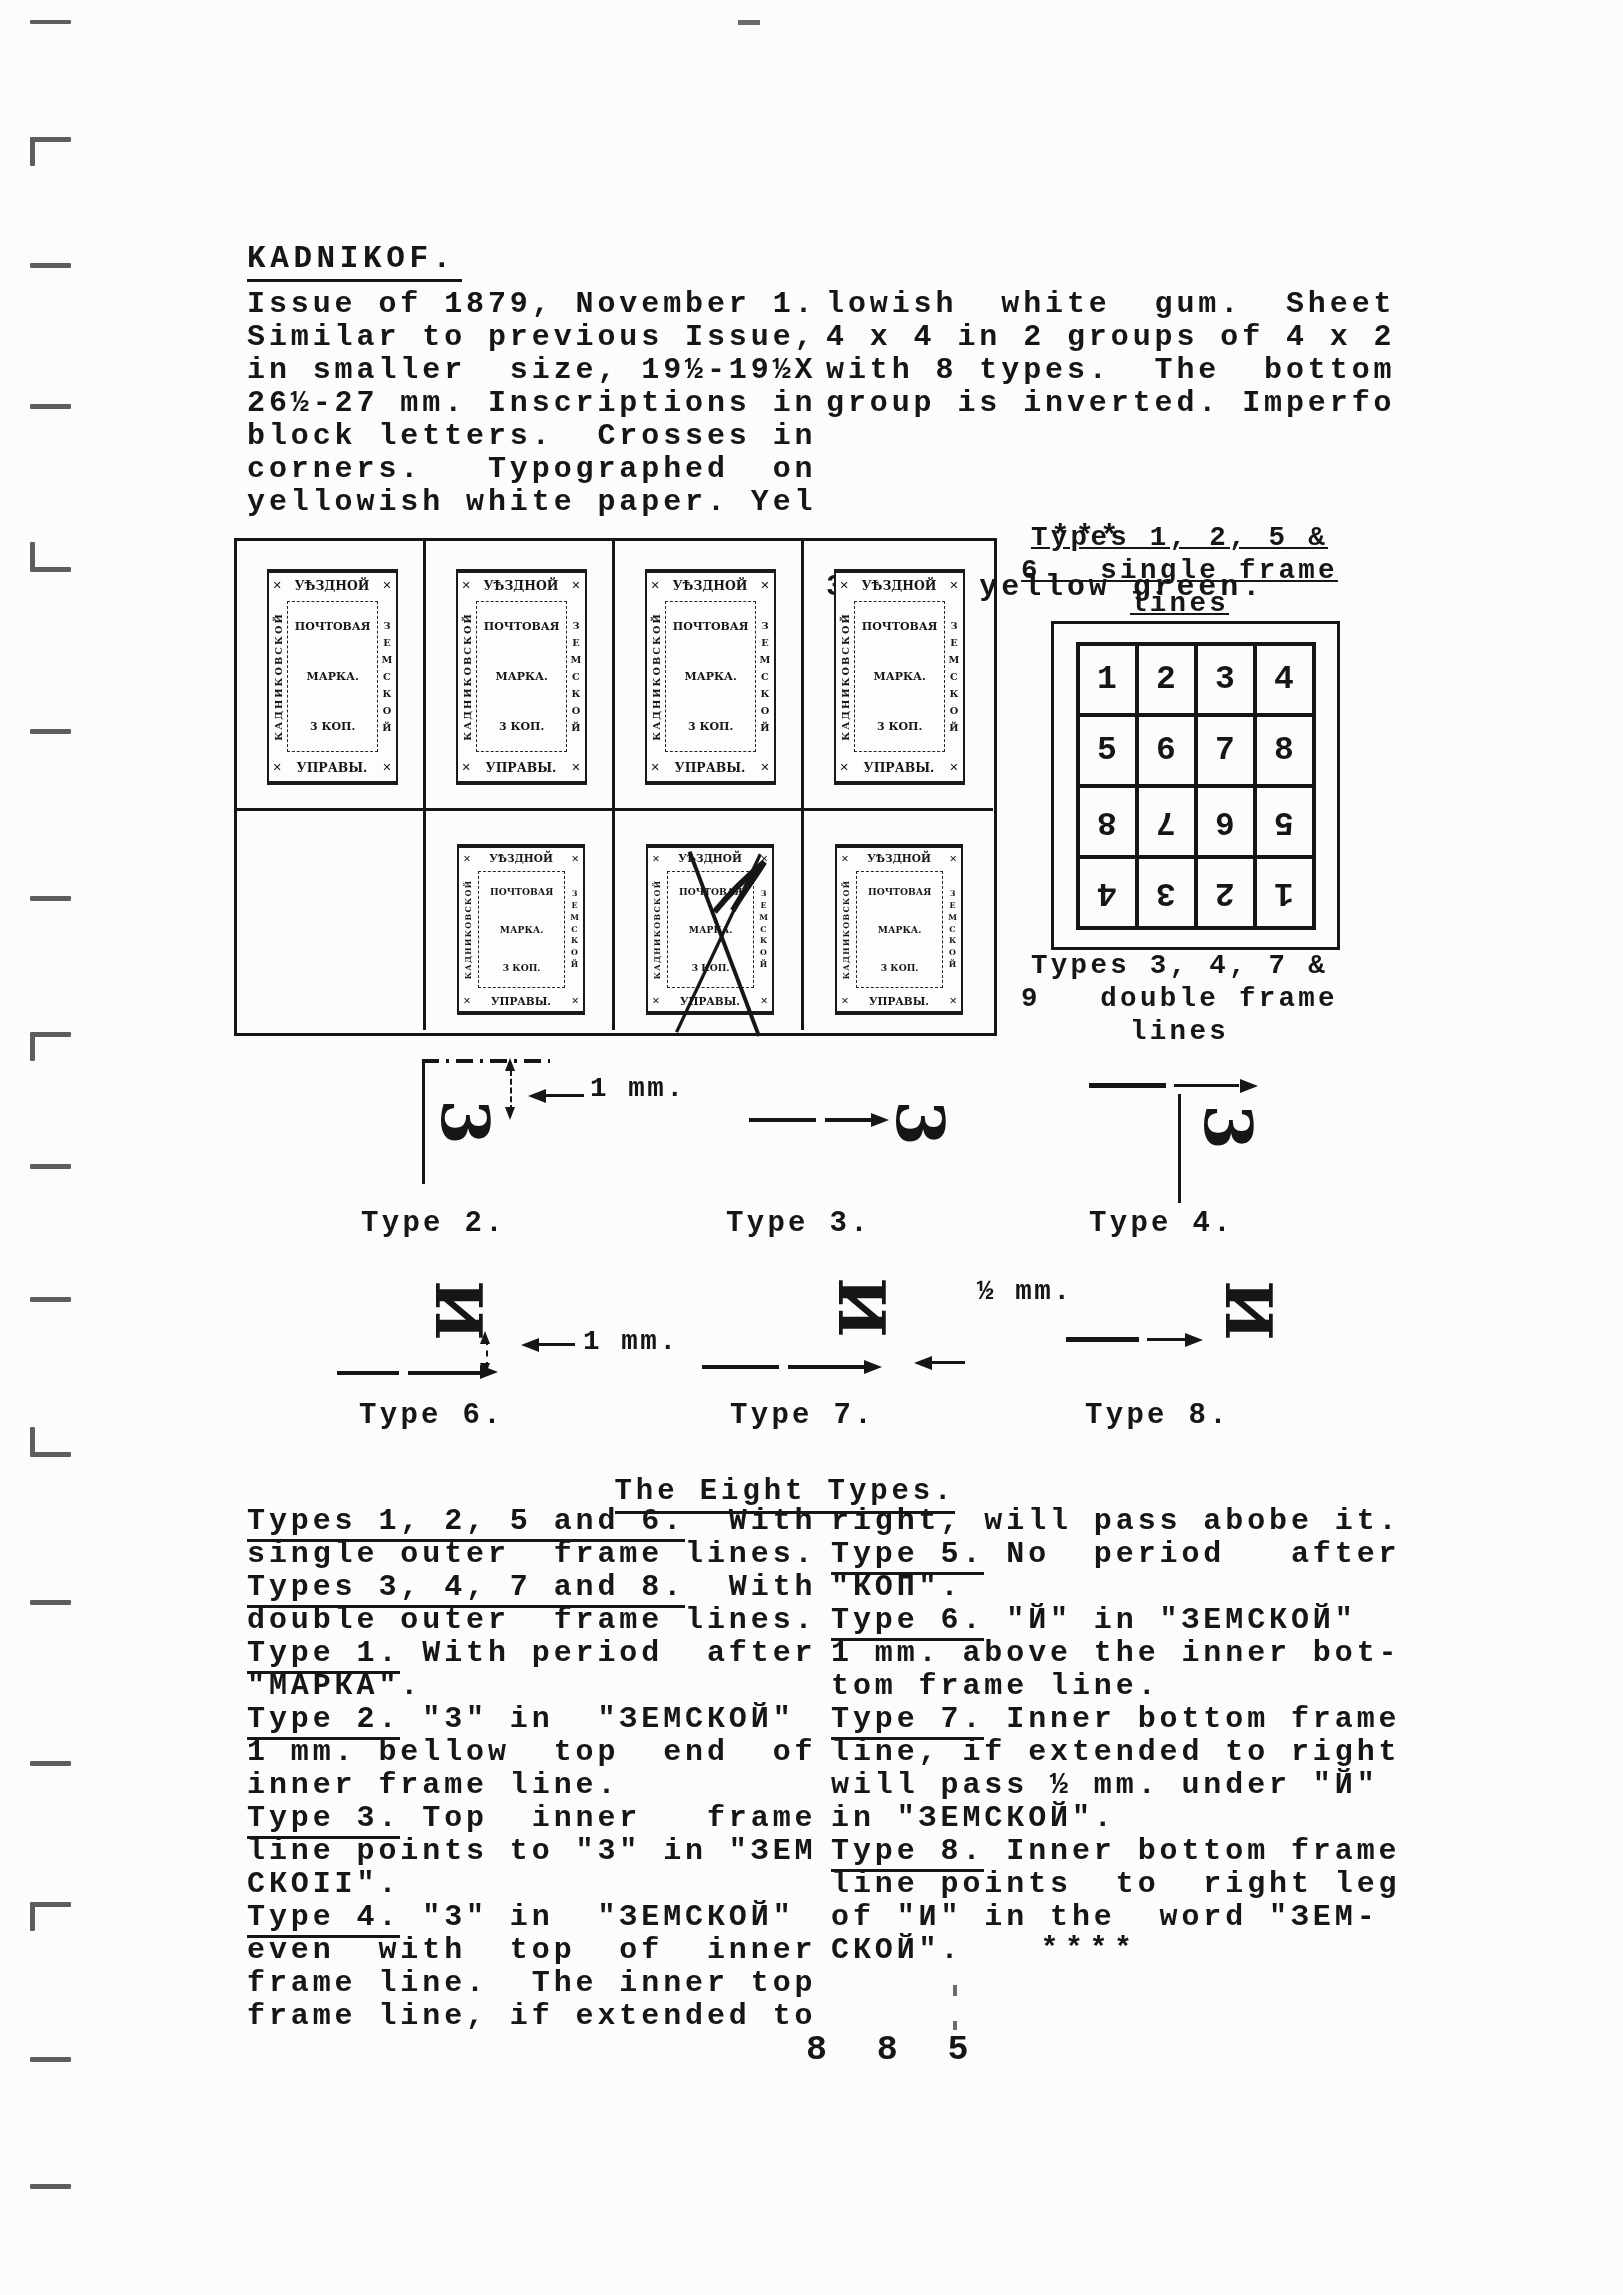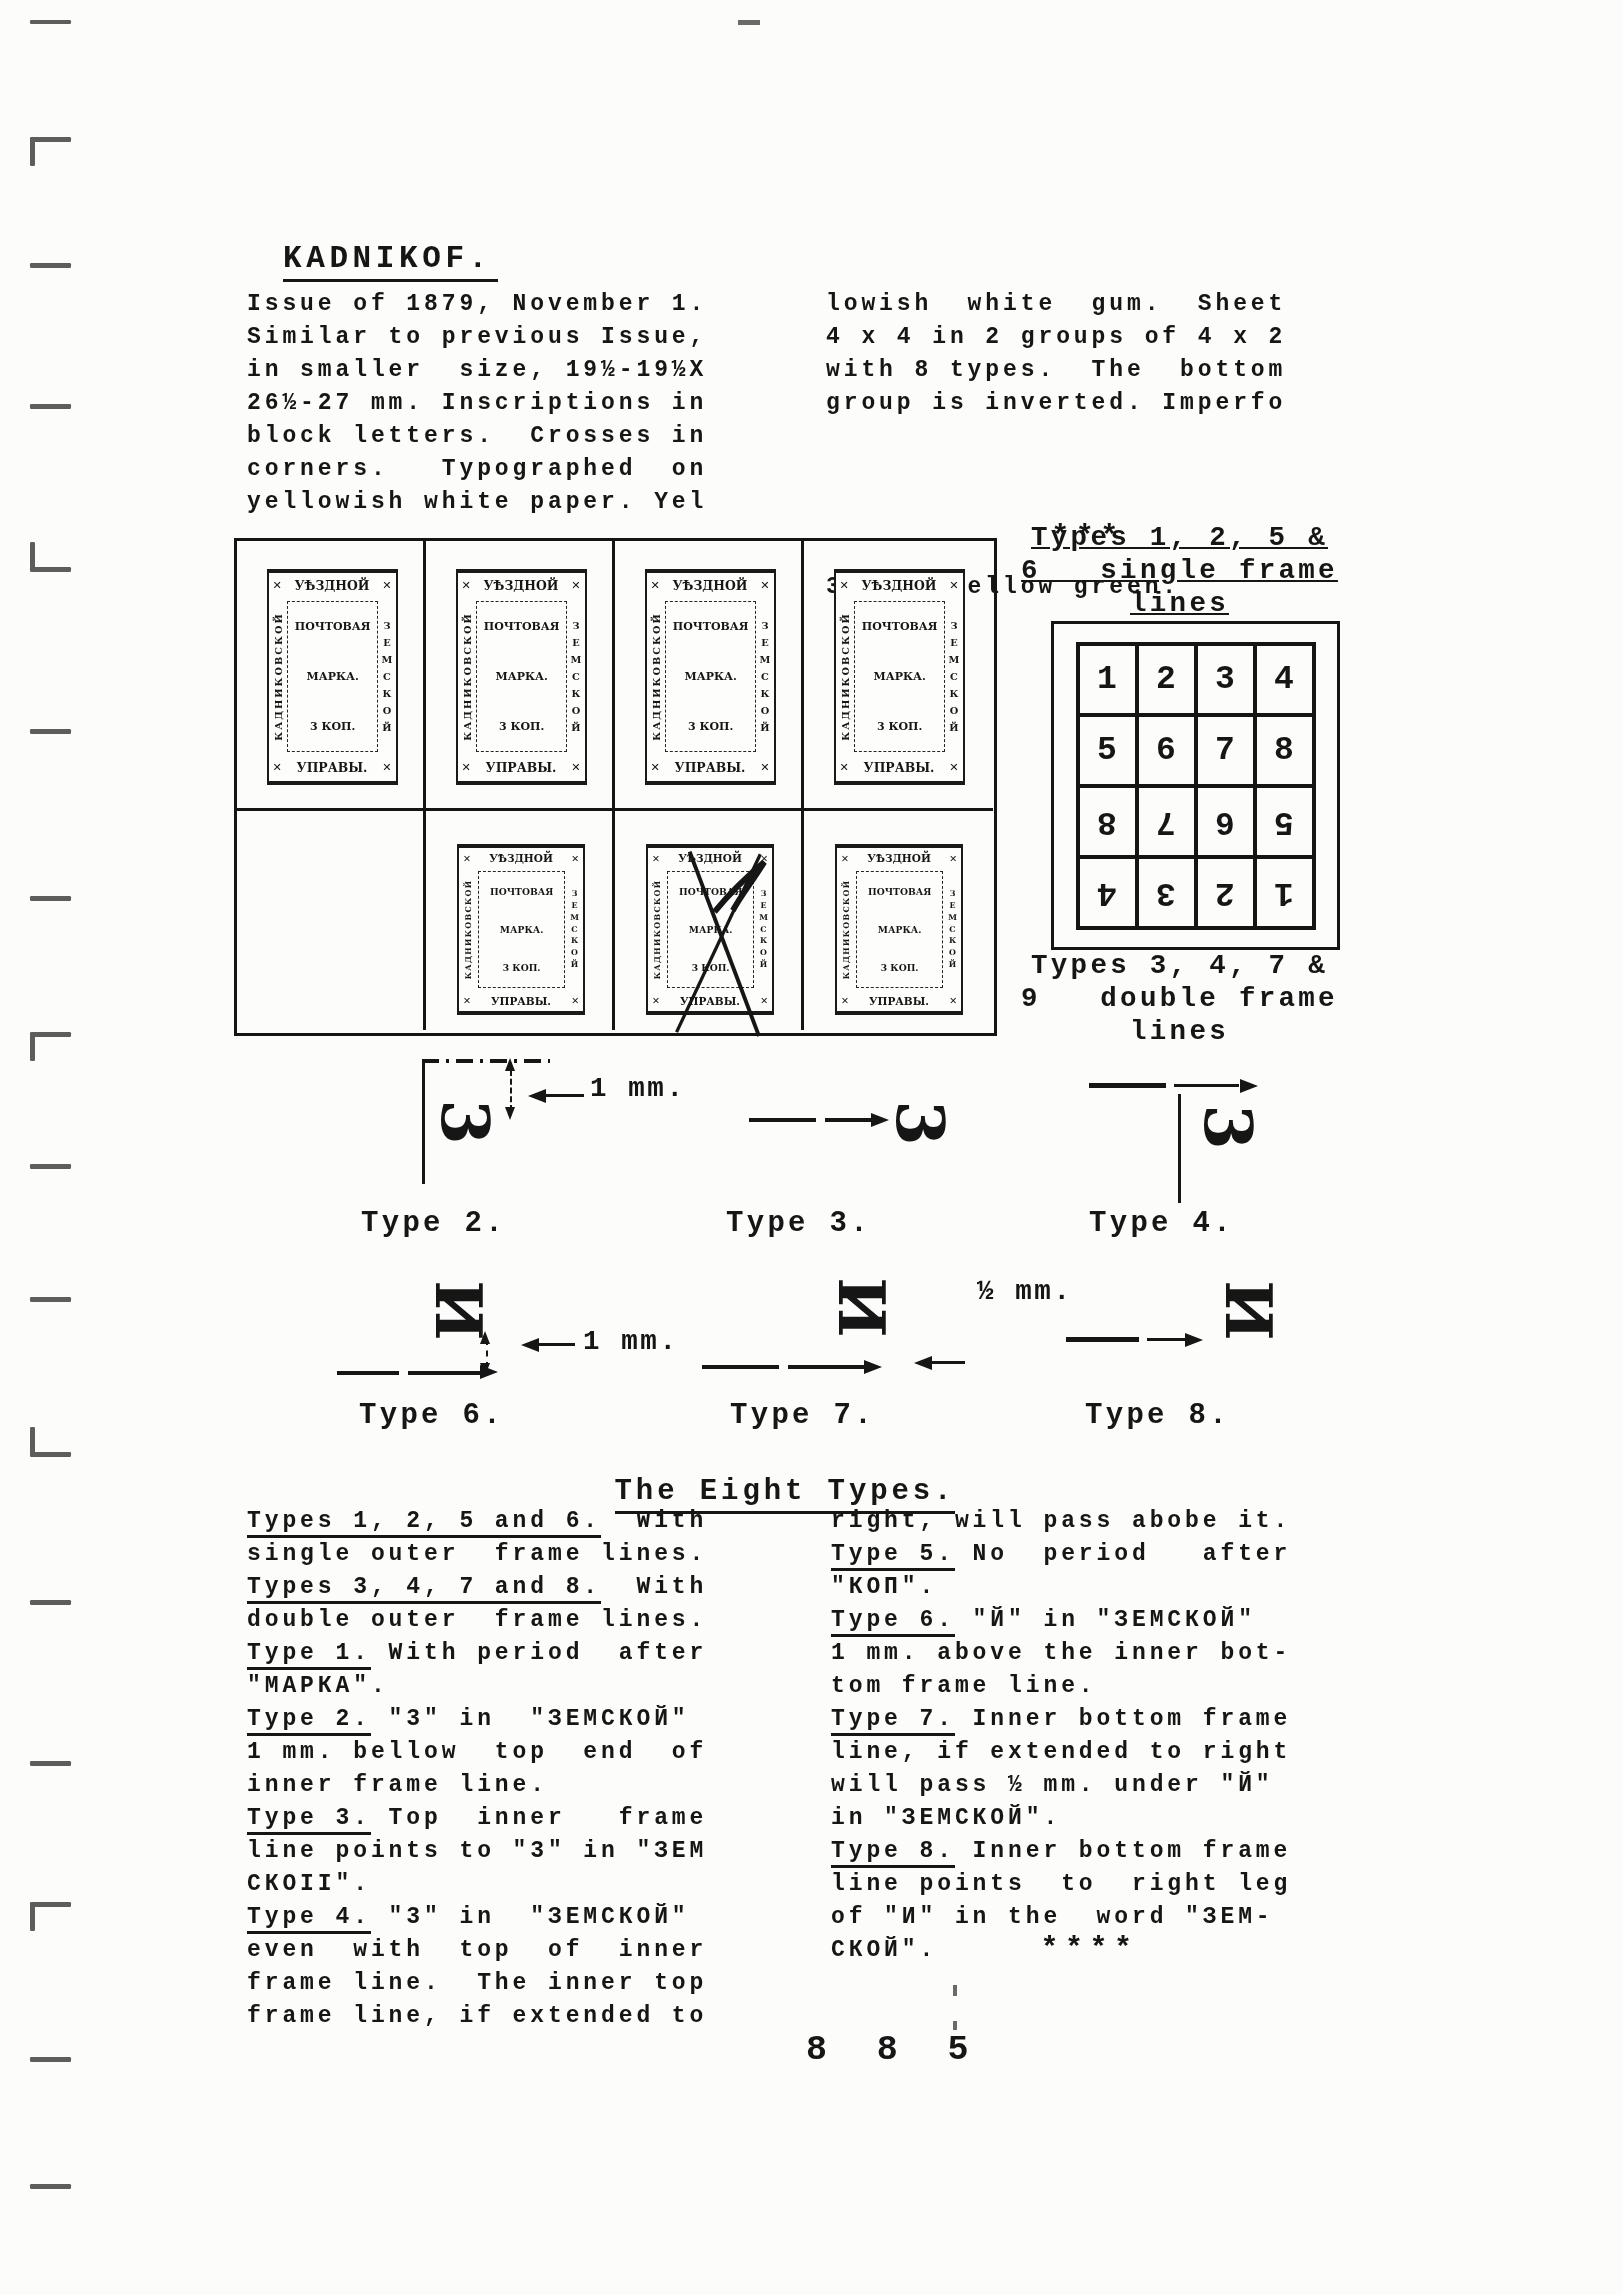--- a/index.html
+++ b/index.html
@@ -1,21 +1,21 @@
 <!DOCTYPE html>
 <html style="font-size:10.5px"><head>
 <meta charset="utf-8">
 <style>
   html,body{margin:0;padding:0;background:#e8e8e4;}
   .page{position:relative;width:1623px;height:2295px;background:#fcfcfa;overflow:hidden;
         font-family:"Liberation Mono","DejaVu Sans Mono",monospace;color:#161616;}
   .abs{position:absolute;}
   
   .tw{font-weight:700;white-space:pre;letter-spacing:3.9px;}
-  .tline{font-size:23px;line-height:33px;height:33px;}
+  .tline{font-size:30px;line-height:33px;height:33px;}
   .seg-u{border-bottom:3.3px solid #161616;padding-bottom:0.7px;}
   .title{font-size:31px;letter-spacing:4.6px;font-weight:700;border-bottom:3.9px solid #161616;padding:0 6.5px 2.6px 0;}
   .centerline{text-align:center;}
   .heading-u{font-size:29px;font-weight:700;letter-spacing:3.9px;border-bottom:3.9px solid #161616;padding-bottom:2.6px;white-space:pre;}
   
   .bmark{position:absolute;left:30px;width:41px;height:4.6px;background:#5d5d5d;border-radius:1.3px;}
   .bmark .stub{position:absolute;left:0;width:4.6px;height:26px;background:#5d5d5d;border-radius:1.3px;}
   .stub.dn{top:3.3px;} .stub.up{bottom:3.3px;}
   
   .figbox{position:absolute;left:234px;top:538px;width:757px;height:492px;border:3.3px solid #151515;}
@@ -103,21 +103,21 @@
       <div class="bmark" style="top: 1902px;">
         <div class="stub dn"></div>
       </div>
       <div class="bmark" style="top: 2057px;"></div>
       <div class="bmark" style="top: 2184px;"></div>
     </div>
   <div class="speck" style="left:738px;top:19.6px;width:22px;height:5.2px;"></div>
   <div class="speck" style="left:953px;top:1985px;width:3.9px;height:10.5px;"></div>
   <div class="speck" style="left:953px;top:2021px;width:3.9px;height:9.2px;"></div>
 
-  <div class="abs" style="left:247px;top:241px;margin-left:36px;">
+  <div class="abs" style="left:247px;top:241px;">
     <span class="title">KADNIKOF.</span>
   </div>
 
   <div class="abs tw" id="intro-left" style="left:247px;top:288px;"><div class="tline">Issue of 1879, November 1.</div><div class="tline">Similar to previous Issue,</div><div class="tline">in smaller  size, 19½-19½X</div><div class="tline">26½-27 mm. Inscriptions in</div><div class="tline">block letters.  Crosses in</div><div class="tline">corners.   Typographed  on</div><div class="tline">yellowish white paper. Yel</div></div>
   <div class="abs tw" id="intro-right" style="left:826px;top:288px;"><div class="tline">lowish  white  gum.  Sheet</div><div class="tline">4 x 4 in 2 groups of 4 x 2</div><div class="tline">with 8 types.  The  bottom</div><div class="tline">group is inverted. Imperfo</div></div>
   <div class="abs tw centerline stars" style="left:826px;top:520px;width:524px;">***</div>
   <div class="abs tw tline" style="left:826px;top:571px;">3 Kop. yellow green.</div>
 
   <div class="figbox">
     <div class="figrow row1" id="figrow1">

